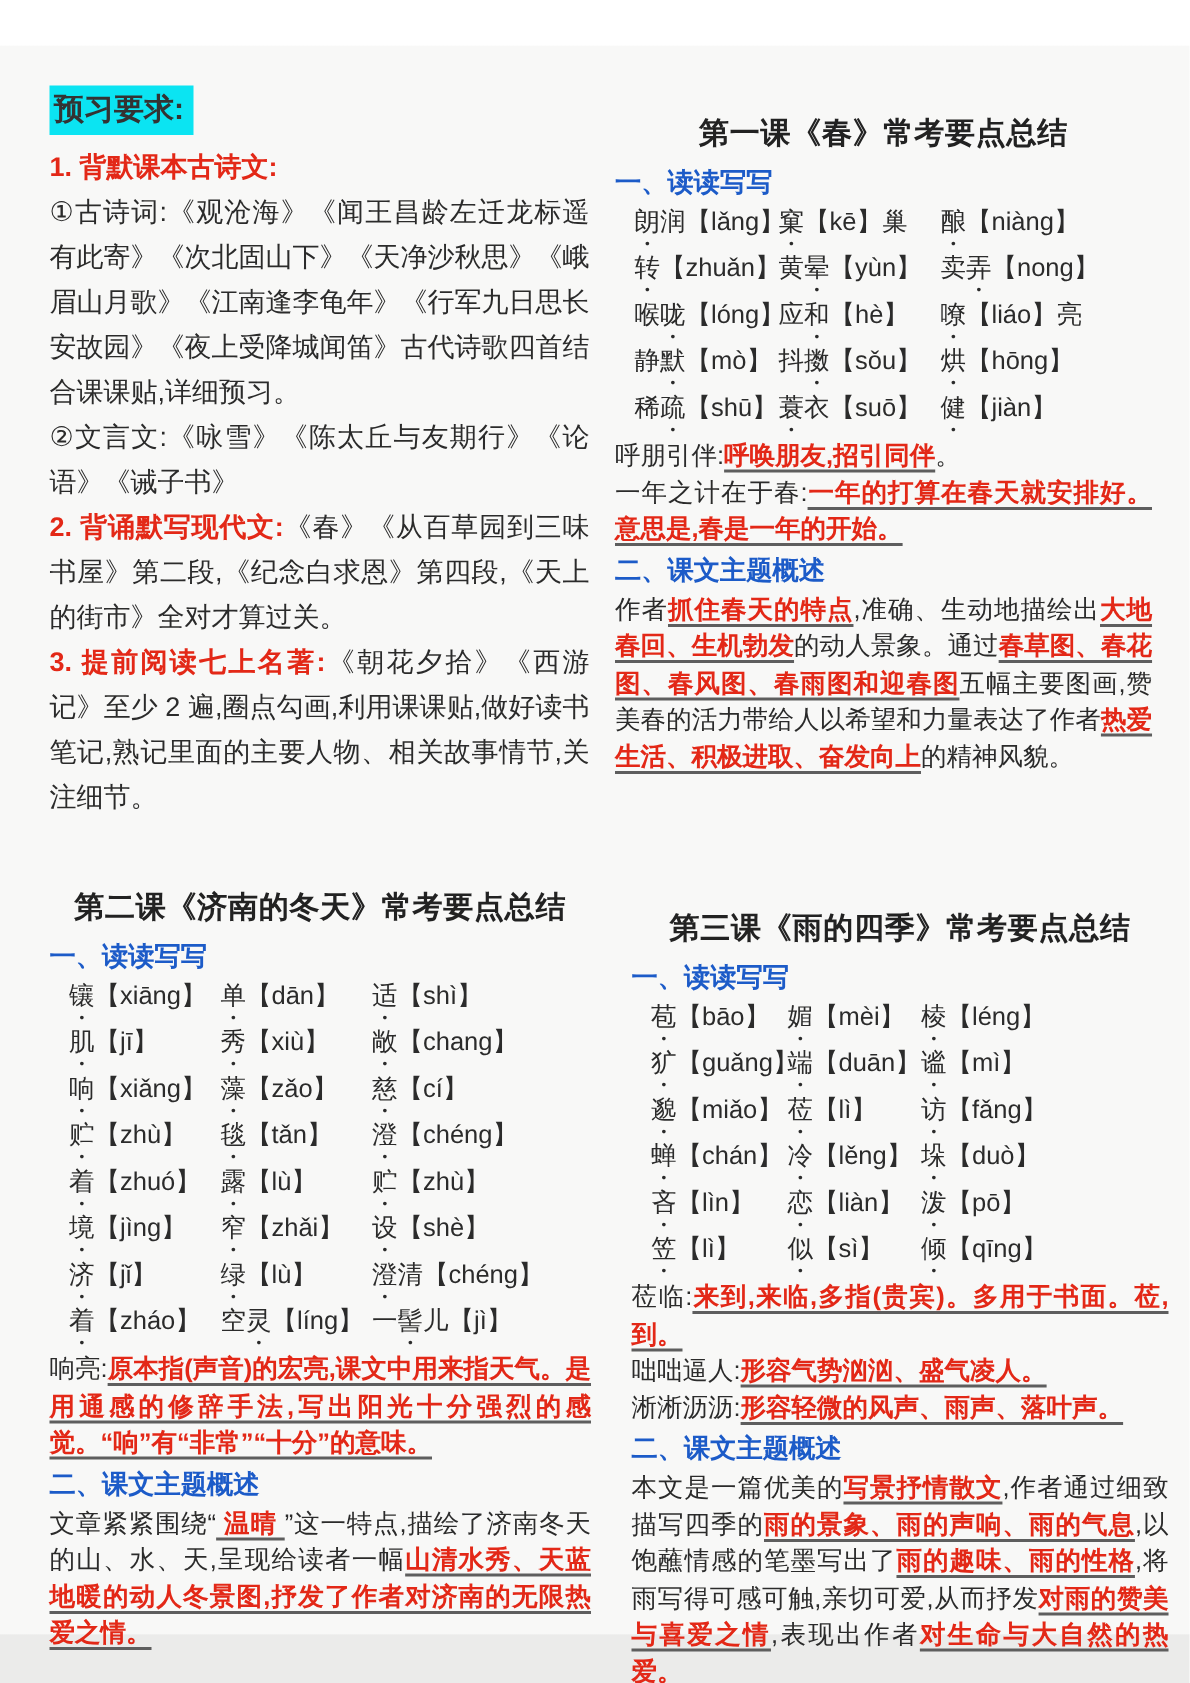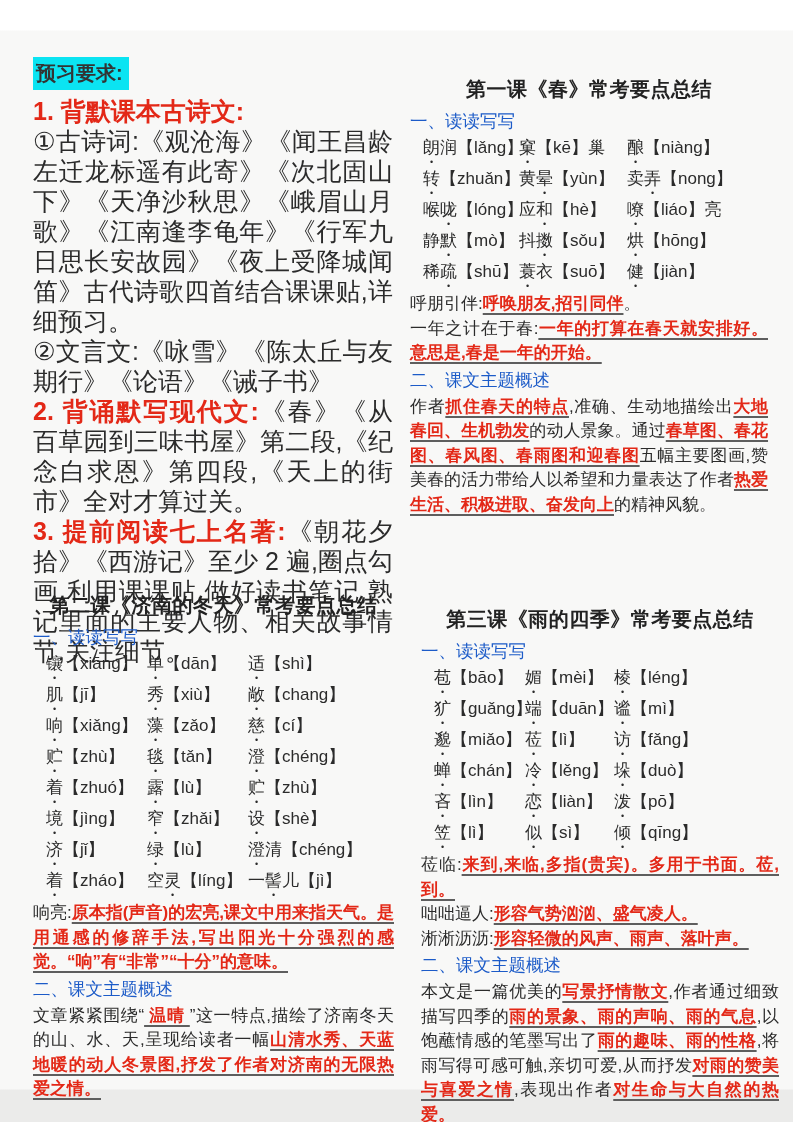--- a/index.html
+++ b/index.html
@@ -21,29 +21,29 @@
   .block-l1{left:410px;top:74px;width:358px;}
   .block-l3{left:421px;top:604px;width:358px;}
 
   .hl-line{margin:0 0 6px 0;}
   .hl{
     display:inline-block;background:#0be4f2;color:#333333;
     font-size:20px;font-weight:700;line-height:26px;
     padding:3px 6px 4px 3px;
   }
   .intro-paras .para{
-    margin:0;font-size:25px;line-height:30px;color:#2b2b2b;
+    margin:0;font-size:18px;line-height:30px;color:#2b2b2b;
     text-align:justify;
   }
   .lesson .ltitle{
     margin:0 0 4px 0;font-size:20px;line-height:30px;font-weight:700;
     color:#222222;text-align:center;letter-spacing:0.5px;
   }
   .bhead{
-    font-size:17.5px;line-height:26px;font-weight:400;color:#1c5bc8;
+    font-size:17.5px;line-height:26px;font-weight:700;color:#1c5bc8;
     margin:1px 0 2px 0;
   }
   .words{padding-left:13px;margin-bottom:1px;}
   .wrow{display:grid;grid-template-columns:101px 101px auto;}
   .block-l1 .wrow{grid-template-columns:96px 108px auto;}
   .block-l3 .wrow{grid-template-columns:91px 89px auto;}
   .wcell{
     font-size:17px;line-height:24px;color:#2b2b2b;white-space:nowrap;
   }
   .em{

